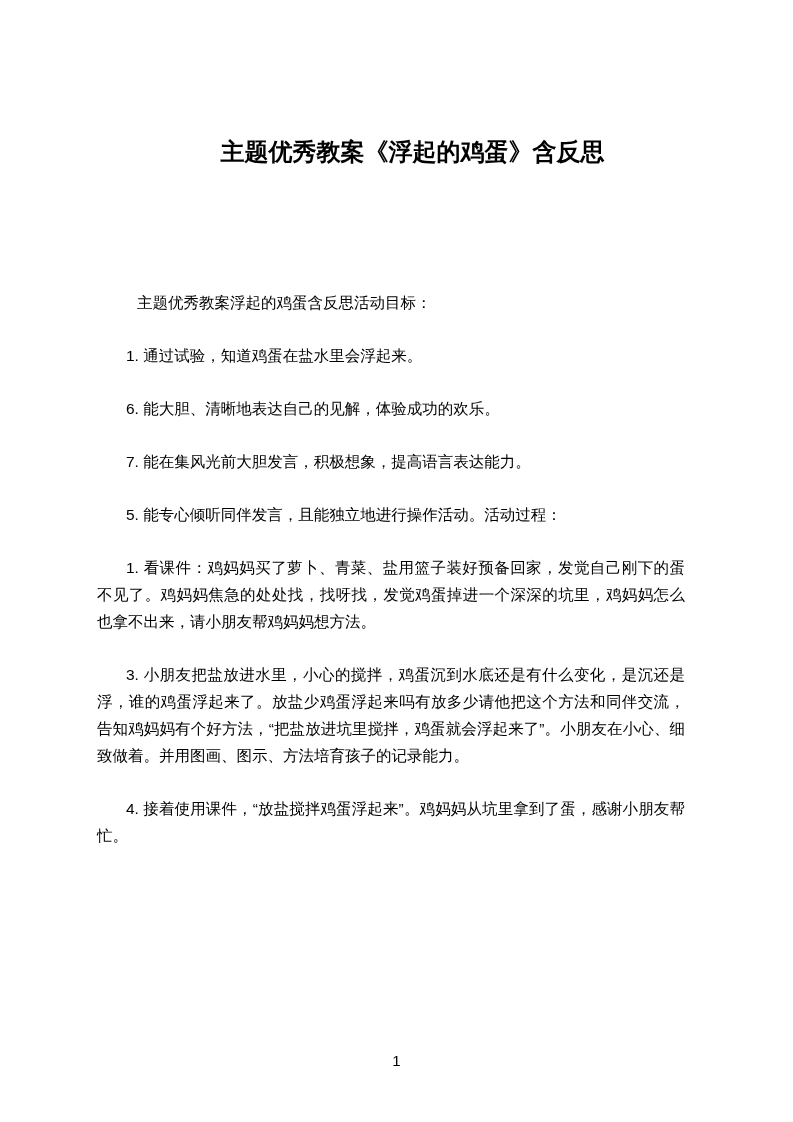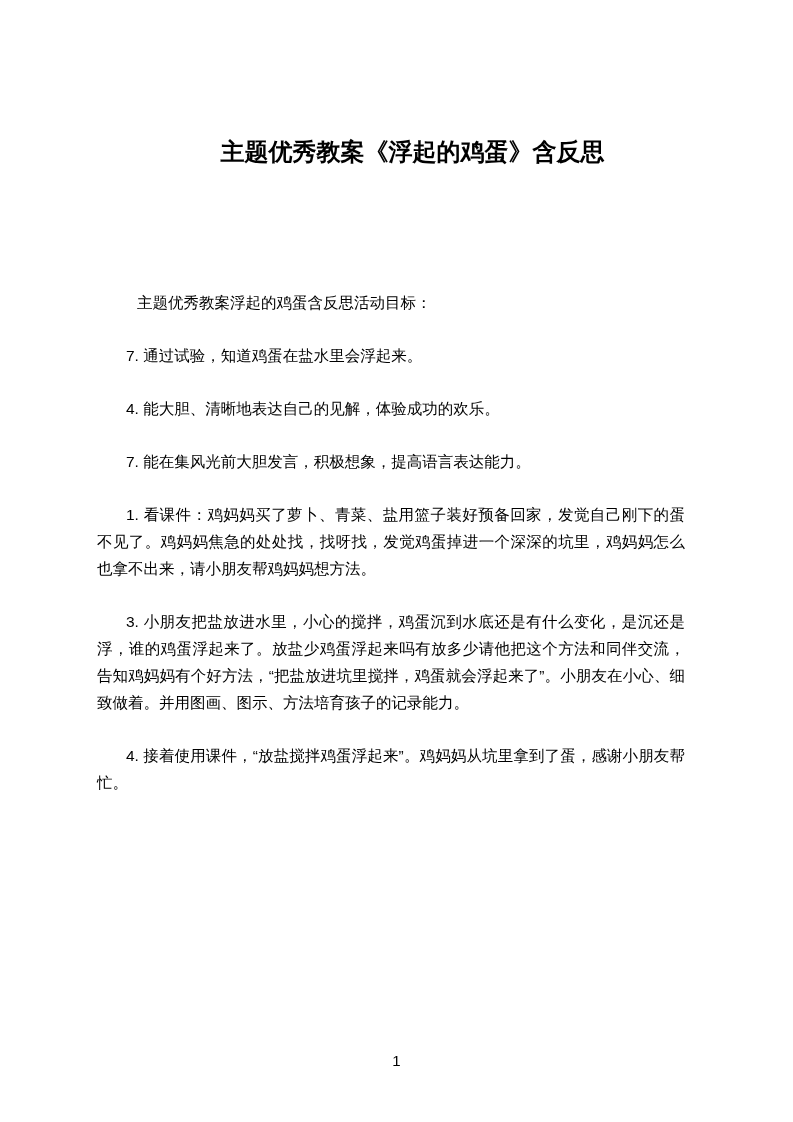--- a/index.html
+++ b/index.html
@@ -59,23 +59,24 @@
 </style>
 </head>
 <body>
 
 <div class="page">
 
   <h1 class="doc-title">主题优秀教案《浮起的鸡蛋》含反思</h1>
 
   <div class="doc-body">
     <p class="para indent-lg">主题优秀教案浮起的鸡蛋含反思活动目标：</p>
-    <p class="para">7. 通过试验，知道鸡蛋在盐水里会浮起来。</p>
-    <p class="para">4. 能大胆、清晰地表达自己的见解，体验成功的欢乐。</p>
+    <p class="para">1. 通过试验，知道鸡蛋在盐水里会浮起来。</p>
+    <p class="para">6. 能大胆、清晰地表达自己的见解，体验成功的欢乐。</p>
     <p class="para">7. 能在集风光前大胆发言，积极想象，提高语言表达能力。</p>
+    <p class="para">5. 能专心倾听同伴发言，且能独立地进行操作活动。活动过程：</p>
     <p class="para">1. 看课件：鸡妈妈买了萝卜、青菜、盐用篮子装好预备回家，发觉自己刚下的蛋不见了。鸡妈妈焦急的处处找，找呀找，发觉鸡蛋掉进一个深深的坑里，鸡妈妈怎么也拿不出来，请小朋友帮鸡妈妈想方法。</p>
     <p class="para">3. 小朋友把盐放进水里，小心的搅拌，鸡蛋沉到水底还是有什么变化，是沉还是浮，谁的鸡蛋浮起来了。放盐少鸡蛋浮起来吗有放多少请他把这个方法和同伴交流，告知鸡妈妈有个好方法，“把盐放进坑里搅拌，鸡蛋就会浮起来了”。小朋友在小心、细致做着。并用图画、图示、方法培育孩子的记录能力。</p>
     <p class="para">4. 接着使用课件，“放盐搅拌鸡蛋浮起来”。鸡妈妈从坑里拿到了蛋，感谢小朋友帮忙。</p>
   </div>
 
   <div class="page-number">1</div>
 
 </div>
 
 </body></html>

